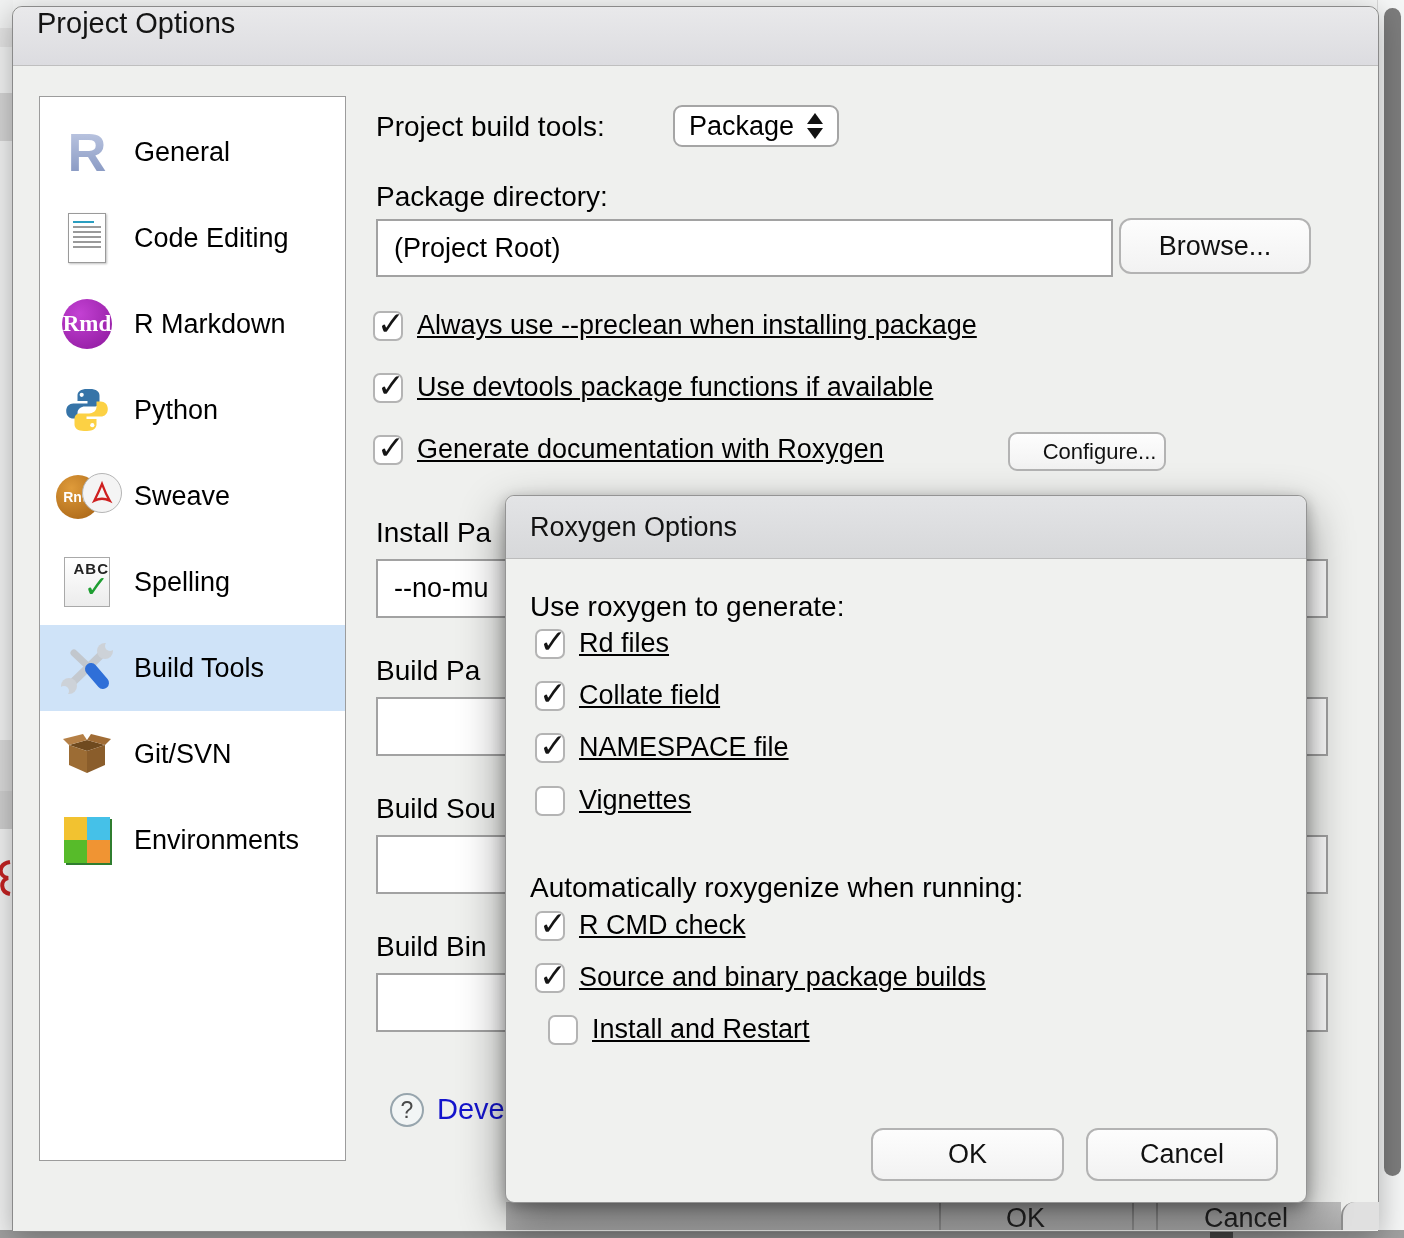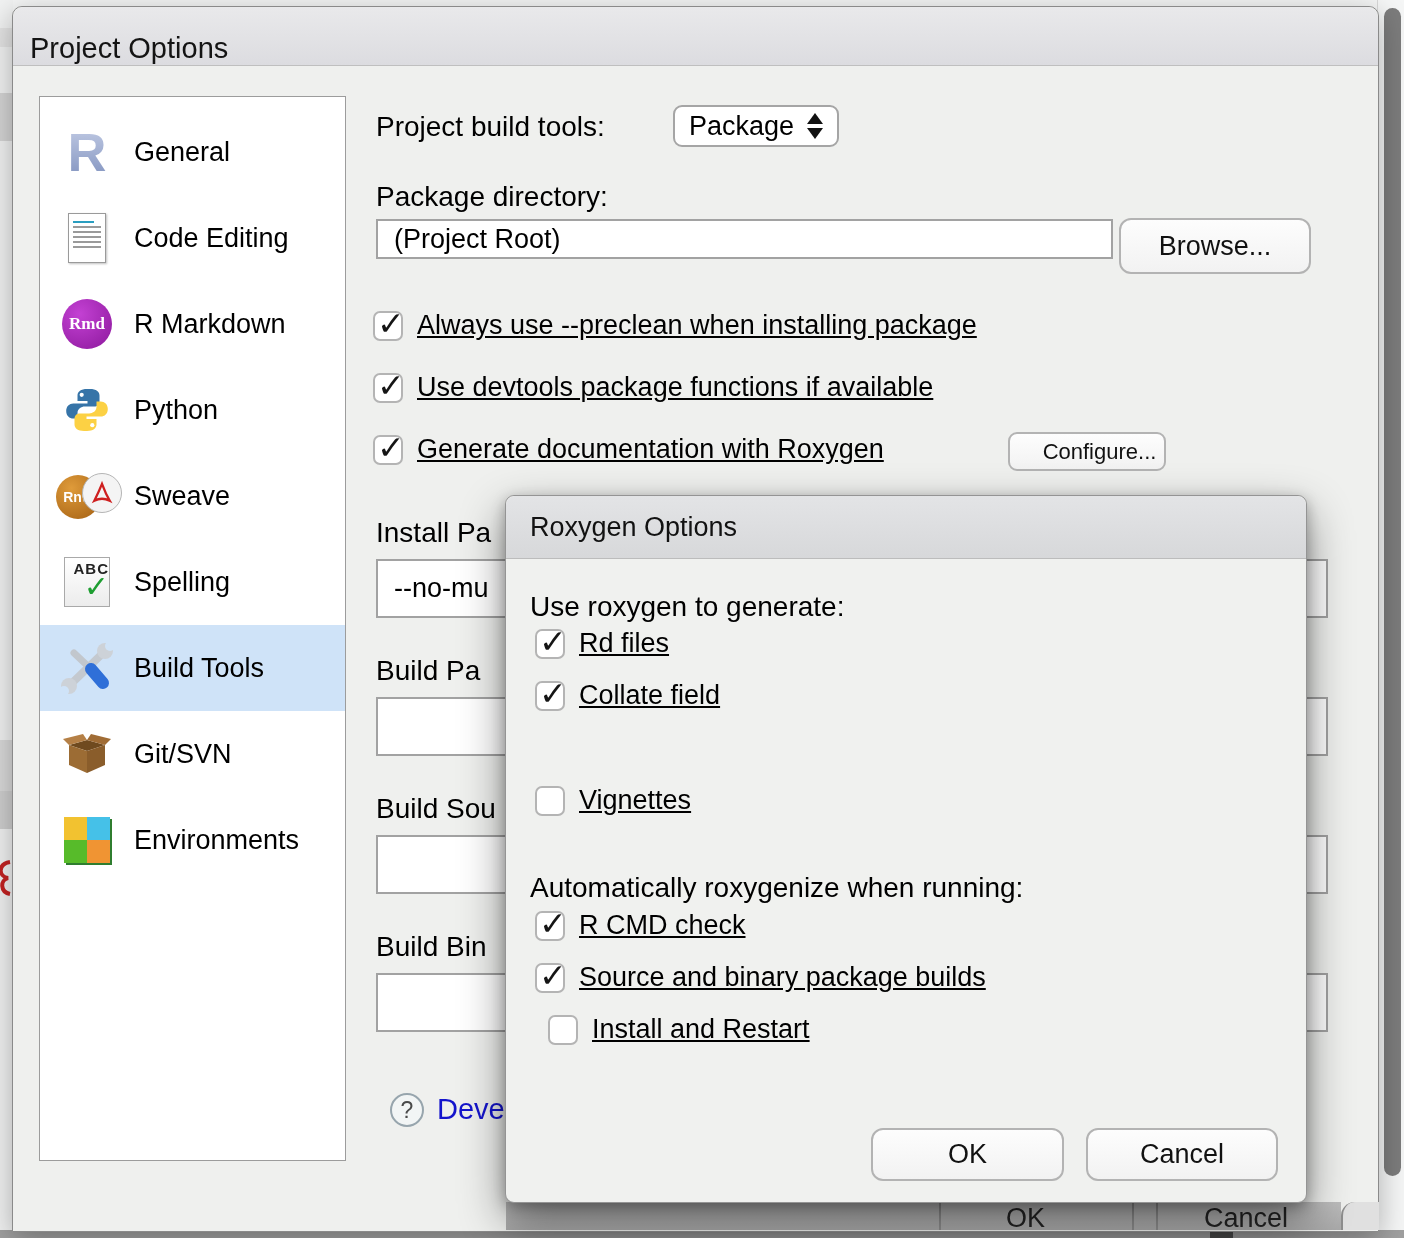--- a/index.html
+++ b/index.html
@@ -15,40 +15,40 @@
   .bottom-strip{left:0;top:1230px;width:1404px;height:8px;background:#a0a0a0;}
   .bottom-square{left:1210px;top:1231px;width:23px;height:7px;background:#4c4c4c;}
 
   
   .dialog{left:12px;top:6px;width:1365px;height:1224px;background:#eff0ee;
           border:1px solid #8a8a8a;border-radius:10px 10px 0 0;
           box-shadow:0 8px 30px rgba(0,0,0,.30);}
   .titlebar{position:absolute;left:0;top:0;right:0;height:58px;
             background:linear-gradient(#e9e9eb,#dcdce0);
             border-bottom:1px solid #bfbfbf;border-radius:10px 10px 0 0;
-            display:flex;align-items:flex-end;padding-left:17px;
+            display:flex;align-items:flex-start;padding-left:24px;
             font-size:29px;color:#141414;}
 
   
   .sidebar{position:absolute;left:26px;top:89px;width:307px;height:1065px;
            background:#fff;border:1px solid #9c9c9c;padding-top:12px;box-sizing:border-box;}
   .side-item{height:86px;display:flex;align-items:center;padding-left:16px;gap:16px;cursor:default;}
   .side-item.selected{background:#cfe3f8;}
   .side-icon{width:62px;height:62px;display:flex;align-items:center;justify-content:center;flex:none;}
   .side-label{font-size:27px;color:#000;}
 
   .icon-r{font-size:54px;font-weight:bold;color:#93a3c9;
           background:linear-gradient(#c6cfe7,#7e90bd);-webkit-background-clip:text;background-clip:text;
           -webkit-text-fill-color:transparent;text-shadow:none;}
   .icon-doc{width:38px;height:50px;background:#fff;border:1px solid #9a9a9a;box-shadow:1px 1px 2px rgba(0,0,0,.25);padding:4px 3px;box-sizing:border-box;}
   .icon-doc i{display:block;height:2px;margin:3px 1px;background:#9a9a9a;}
   .icon-doc i.b{background:#2a9ec0;width:70%;}
   .icon-rmd{width:50px;height:50px;border-radius:50%;
             background:radial-gradient(circle at 35% 30%,#c341d3,#8c189c);
-            color:#fff;font-family:"Liberation Serif",serif;font-weight:bold;font-size:17px;
+            color:#fff;font-family:"Liberation Serif",serif;font-weight:bold;font-size:23px;
             display:flex;align-items:center;justify-content:center;}
   .icon-sweave{position:relative;width:62px;height:50px;}
   .icon-sweave .rnw{position:absolute;left:0;top:4px;width:44px;height:44px;border-radius:50%;
             background:radial-gradient(circle at 35% 30%,#df9b3a,#a35f12);
             color:#fff;font-weight:bold;font-size:14px;display:flex;align-items:center;justify-content:center;}
   .icon-sweave .pdf{position:absolute;left:26px;top:2px;width:38px;height:38px;border-radius:50%;
             background:#f4f4f4;border:1px solid #b5b5b5;display:flex;align-items:center;justify-content:center;}
   .icon-spell{width:46px;height:50px;background:linear-gradient(#ffffff,#ececec);border:1px solid #a9a9a9;
             display:flex;flex-direction:column;align-items:flex-end;box-sizing:border-box;}
   .icon-spell .abc{font-size:15px;font-weight:bold;color:#222;margin-top:2px;letter-spacing:1px;}
@@ -224,21 +224,21 @@
   <span class="lbl" style="left:363px;top:104px;">Project build tools:</span>
   <div class="dropdown">
     <span>Package</span>
     <span class="arrs">
         <i class="tri-up"></i>
         <i class="tri-down"></i>
       </span>
   </div>
 
   <span class="lbl" style="left:363px;top:174px;">Package directory:</span>
-  <div class="input" style="left:363px;top:212px;width:737px;height:40px;">
+  <div class="input" style="left:363px;top:212px;width:737px;height:58px;">
     <span>(Project Root)</span>
   </div>
   <div class="btn" style="left:1106px;top:211px;width:192px;height:56px;">Browse...</div>
 
   <div class="row" style="left:360px;top:303px;">
     <span class="cb checked"></span>
     <span>Always use --preclean when installing package</span>
   </div>
   <div class="row" style="left:360px;top:365px;">
     <span class="cb checked"></span>
@@ -291,20 +291,24 @@
   <span class="m-lbl" style="left:24px;top:95px;">Use roxygen to generate:</span>
 
   <div class="row" style="left:29px;top:132px;">
     <span class="cb checked"></span>
     <span>Rd files</span>
   </div>
   <div class="row" style="left:29px;top:184px;">
     <span class="cb checked"></span>
     <span>Collate field</span>
   </div>
+  <div class="row" style="left:29px;top:236px;">
+    <span class="cb checked"></span>
+    <span>NAMESPACE file</span>
+  </div>
   <div class="row" style="left:29px;top:289px;">
     <span class="cb"></span>
     <span>Vignettes</span>
   </div>
 
   <span class="m-lbl" style="left:24px;top:376px;">Automatically roxygenize when running:</span>
 
   <div class="row" style="left:29px;top:414px;">
     <span class="cb checked"></span>
     <span>R CMD check</span>

